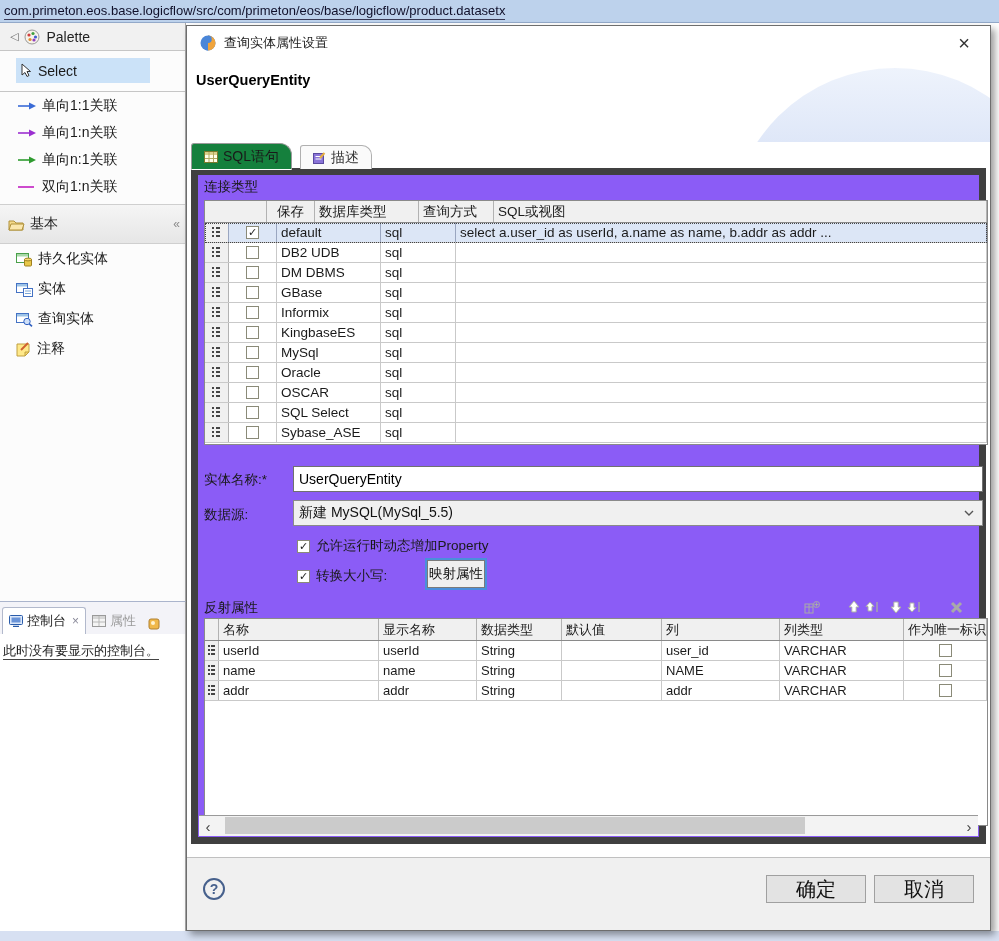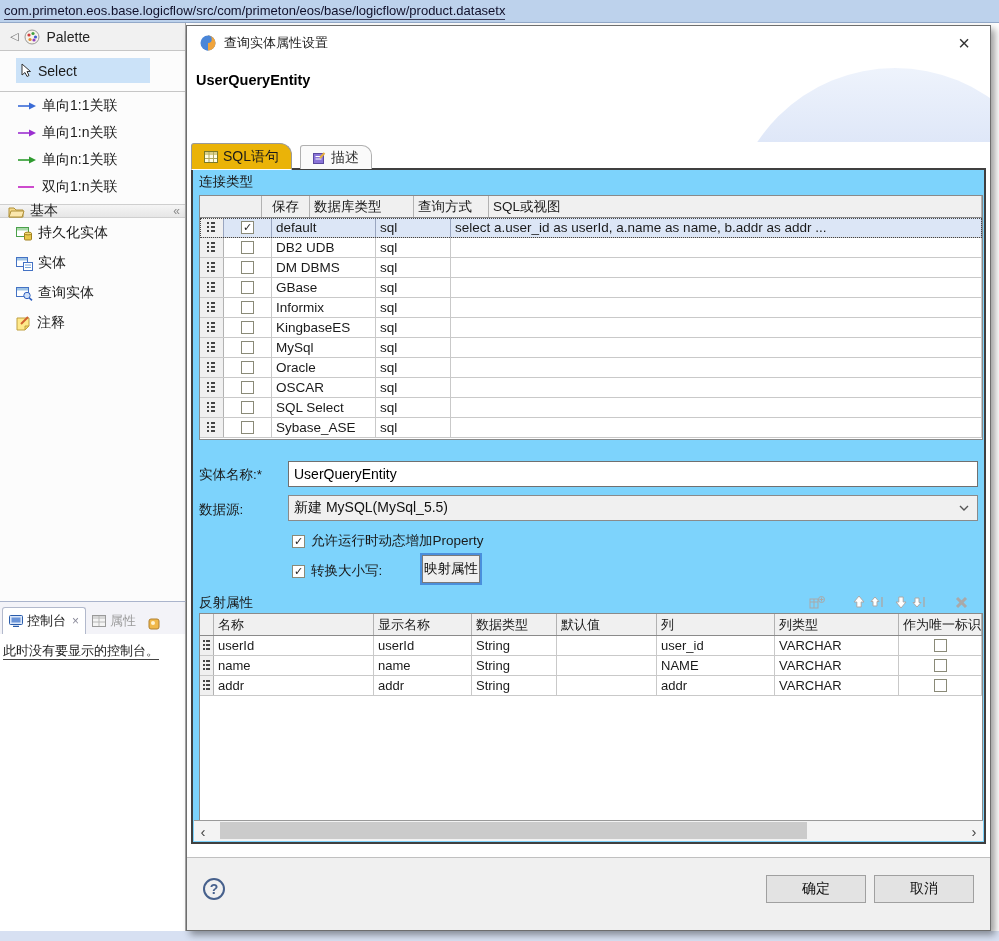--- a/index.html
+++ b/index.html
@@ -29,21 +29,21 @@
     display:flex; align-items:center; gap:6px; padding-left:10px; font-size:14px; color:#222;
   }
   .tri-left { color:#666; font-size:11px; }
   .select-item {
     margin:7px 16px 0 16px; width:134px; height:25px; background:#cbe2f8;
     display:flex; align-items:center; gap:5px; padding-left:4px; font-size:14px;
   }
   .pal-sep { border-top:1px solid #c6c6c6; margin-top:8px; }
   .rel-item { height:27px; display:flex; align-items:center; gap:5px; padding-left:17px; font-size:14px; }
   .section-header {
-    margin-top:4px; height:14px; background:linear-gradient(#f5f5f5,#e6e6e6);
+    margin-top:4px; height:40px; background:linear-gradient(#f5f5f5,#e6e6e6);
     border-top:1px solid #cfcfcf; border-bottom:1px solid #cfcfcf;
     display:flex; align-items:center; gap:5px; padding-left:8px; font-size:14px; position:relative;
   }
   .section-header .collapse { position:absolute; right:5px; color:#8a8a8a; font-size:12px; }
   .pal-item { height:30px; display:flex; align-items:center; gap:5px; padding-left:16px; font-size:14px; }
   
   .console {
     position:absolute; left:0; top:601px; width:186px; height:330px;
     background:#ffffff; border-top:1px solid #aab4cc; border-right:1px solid #a8a8a8; overflow:hidden;
   }
@@ -68,30 +68,30 @@
     position:absolute; right:-70px; top:42px; width:330px; height:330px; border-radius:50%;
     background:linear-gradient(180deg,#eef3fc 0%,#d3def5 40%,#c7d5f2 60%);
   }
   .dlg-title-row { position:absolute; left:13px; top:8px; display:flex; align-items:center; gap:8px; font-size:13px; color:#222; }
   .dlg-close { position:absolute; right:20px; top:6px; font-size:20px; color:#333; font-weight:400; cursor:default; }
   .dlg-heading { position:absolute; left:9px; top:46px; font-size:14.5px; font-weight:bold; color:#000; }
   
   .tabbar { position:absolute; left:4px; top:116px; height:27px; display:flex; align-items:flex-end; z-index:3; }
   .tab { display:flex; align-items:center; gap:5px; padding:0 12px; font-size:14px; }
   .tab.active {
-    height:27px; background:#eab308; border:1px solid #9a9a9a; border-bottom:1px solid #ffffff;
+    height:27px; background:#15803d; border:1px solid #9a9a9a; border-bottom:1px solid #ffffff;
     border-radius:3px 12px 0 0; margin-bottom:-1px; z-index:4;
   }
   .tab.inactive {
     height:24px; background:#fafafa; border:1px solid #b0b0b0; border-bottom:none;
     border-radius:3px 10px 0 0; margin-left:8px; color:#333;
   }
   .tab-content {
     position:absolute; left:4px; top:142px; right:4px; height:676px;
-    border:2px solid #404040; background:#7dd3fc;
+    border:7px solid #404040; background:#8b5cf6;
   }
   .sec-label { position:absolute; left:6px; font-size:13.5px; color:#1a1a1a; }
   
   .conn-table {
     position:absolute; left:6px; top:25px; width:784px; height:245px;
     border:1px solid #8a8a8a; overflow:hidden; background:#fff;
   }
   .crow { display:grid; grid-template-columns:24px 48px 104px 75px 1fr; height:20px; border-bottom:1px solid #c9c9c9; }
   .crow.header { height:22px; border-bottom:1px solid #8a8a8a; background:#f0f0f0;padding-left:38px; }
   .crow .cell { border-right:1px solid #c9c9c9; display:flex; align-items:center; padding-left:4px; font-size:13.5px; overflow:hidden; white-space:nowrap; }
@@ -152,21 +152,21 @@
     position:absolute; left:0; right:0; bottom:0; height:73px;
     background:#f0f0f0; border-top:1px solid #c0c0c0;
   }
   .help-circle {
     position:absolute; left:16px; top:20px; width:22px; height:22px; border-radius:50%;
     border:2px solid #46608c; color:#46608c; font-weight:bold; font-size:14px;
     display:flex; align-items:center; justify-content:center;
   }
   .dlg-btn {
     position:absolute; top:17px; width:100px; height:28px;
-    background:#e3e3e3; border:1px solid #a0a0a0; font-size:14px; color:#111;
+    background:#e3e3e3; border:1px solid #a0a0a0; font-size:20px; color:#111;
     font-family:"Liberation Sans","DejaVu Sans",sans-serif;
   }
   .btn-ok { right:124px; }
   .btn-cancel { right:16px; }
   svg { display:block; }
 </style>
 </head>
 <body>
 
 <div class="topbar">

